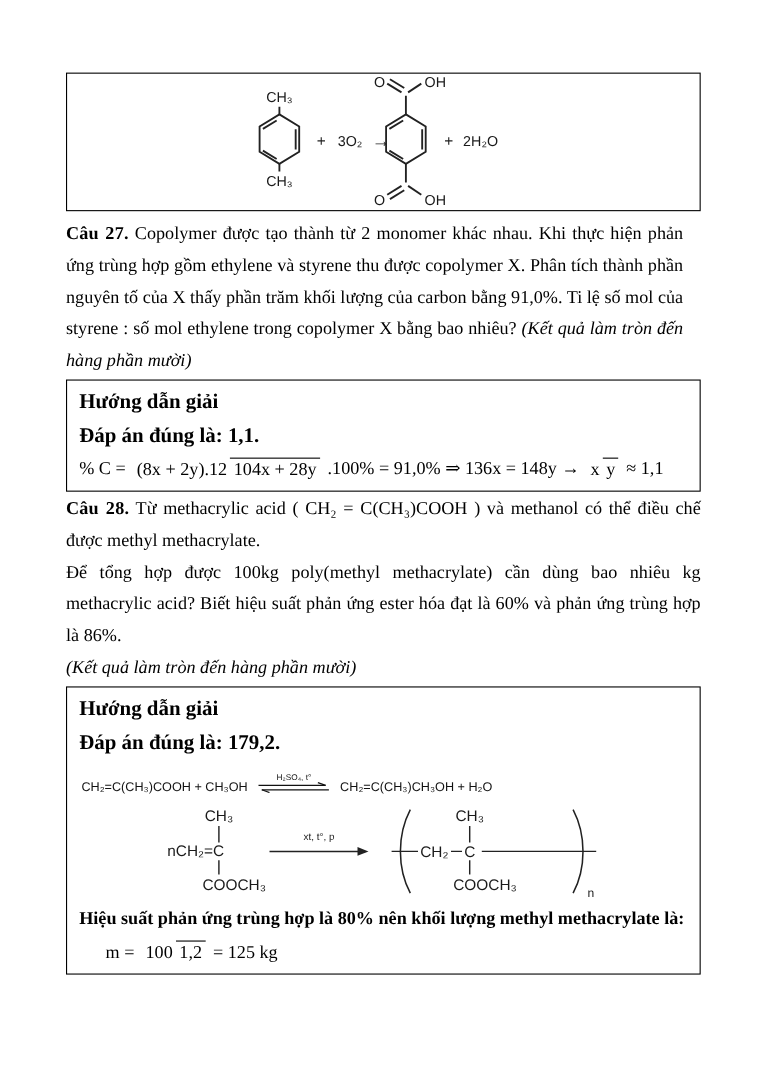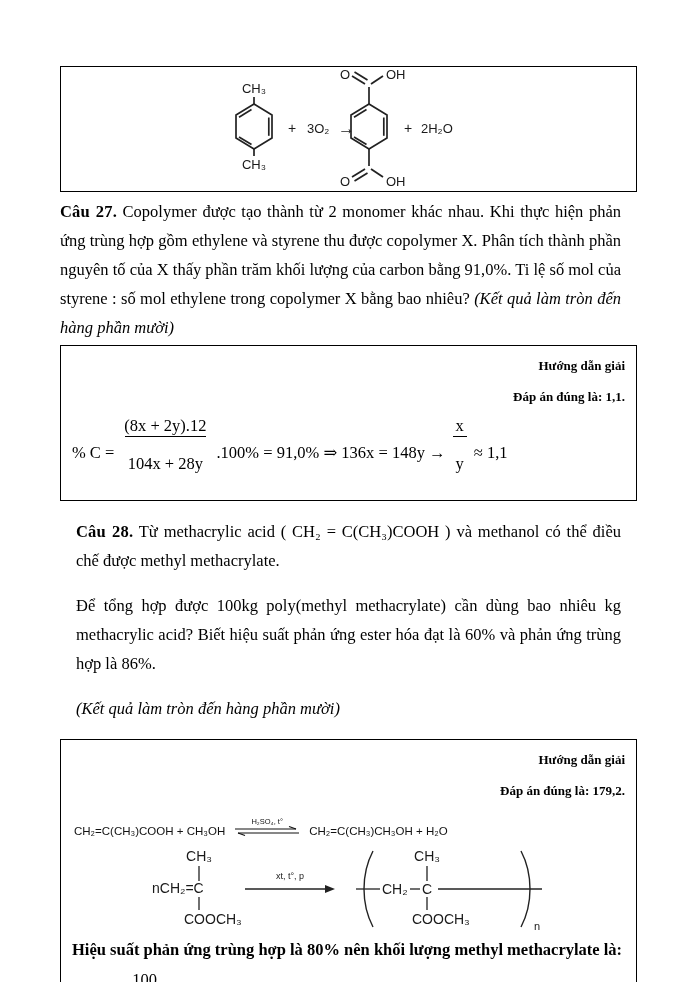--- a/index.html
+++ b/index.html
@@ -10,30 +10,30 @@
     box-sizing:border-box; padding:66px 57px 0 60px;
     overflow:hidden;
   }
   .box { border:1.5px solid #000; box-sizing:border-box; }
   .diagram-box { height:126px; }
   .para {
     font-size:16.5px; line-height:29px; text-align:justify;
     margin:5px 16px 0 0;
   }
   .para b { letter-spacing:0.2px; }
-  .q28-block p { margin:16px; }
+  .q28-block p { margin:0; }
   .sol-box { margin-top:3px; padding:4px 11px 9px 11px; }
-  .bold-line { font-weight:bold; font-size:13px; line-height:31px;text-align:right; }
+  .bold-line { font-weight:bold; font-size:19px; line-height:31px; }
   .plain-line { font-size:16.5px; line-height:30px; }
   .formula-row {
     display:flex; align-items:center; gap:7px;
     font-size:16.5px; margin-top:4px; white-space:nowrap;
   }
-  .frac { display:inline-flex; flex-direction:column; align-items:center; line-height:1.2; }
-  .frac .den { border-top:1.4px solid #000; padding:17px 3px; }
+  .frac { display:inline-flex; flex-direction:row; align-items:center; line-height:1.2; }
+  .frac .den { border-top:1.4px solid #000; padding:0 3px; }
   .frac .num { padding:0 3px; }
   .chem-eq {
     display:flex; align-items:flex-end; gap:5px;
     font-family:"Liberation Sans","DejaVu Sans",sans-serif;
     font-size:11.5px; color:#111; margin:12px 0 0 2px; white-space:nowrap;
   }
   .rev-arrow { display:inline-flex; flex-direction:column; align-items:center; margin:0 3px 1px 3px; }
   .rev-arrow .cond { font-size:7.5px; line-height:1; margin-bottom:1px; }
   .polymer-svg { display:block; margin:4px 0 0 38px; }
   .yield-line { font-size:16.5px; line-height:29px; margin-top:2px;font-weight:bold; }

